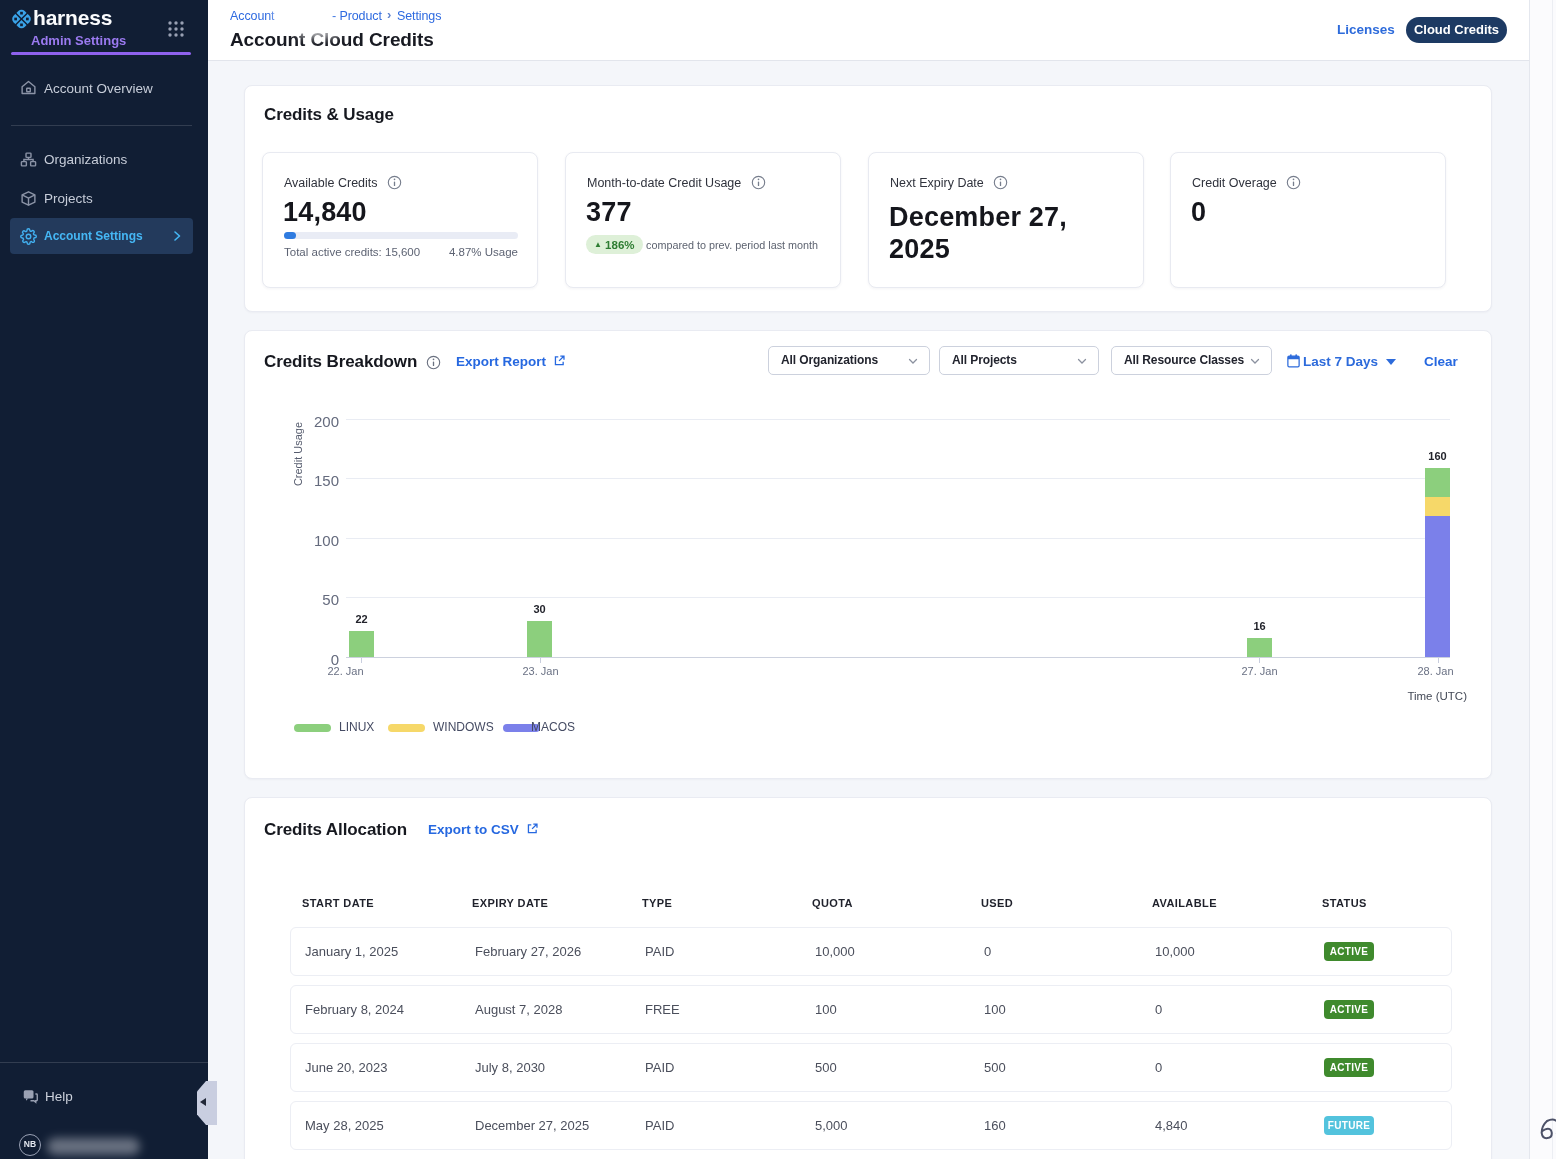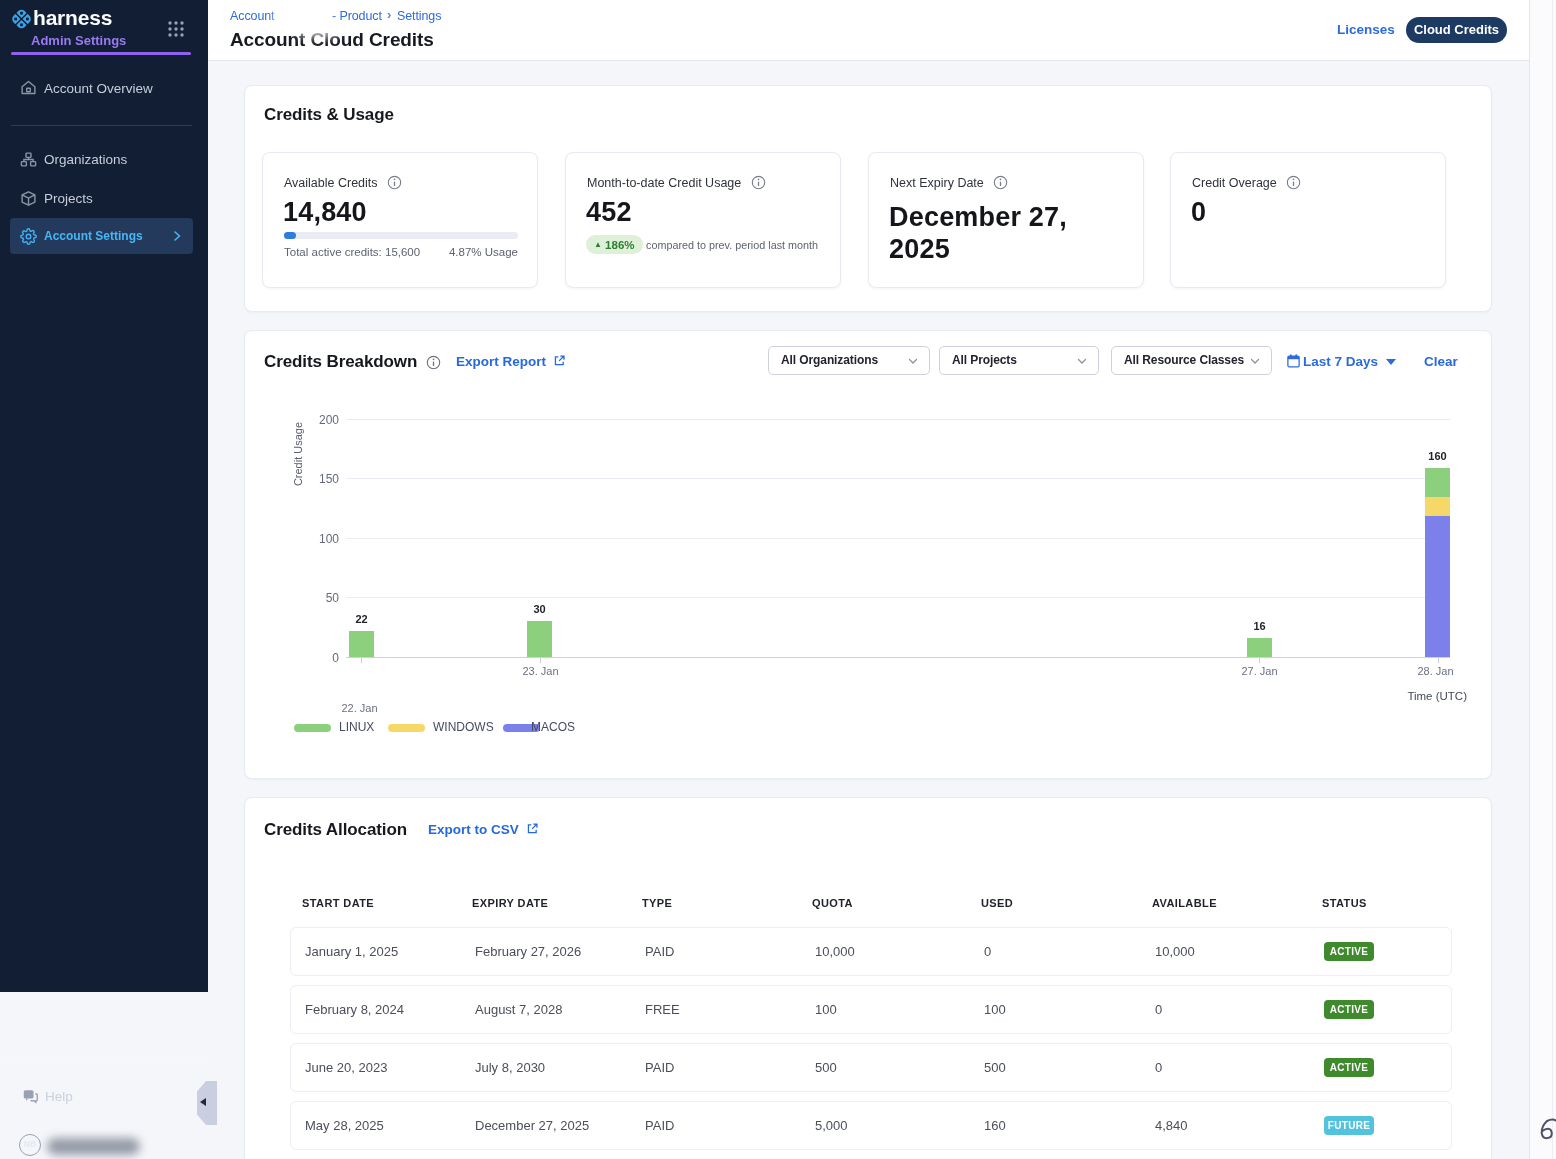--- a/index.html
+++ b/index.html
@@ -1,19 +1,19 @@
 <!DOCTYPE html>
 <html><head>
 <meta charset="utf-8">
 <style>
 * { margin:0; padding:0; box-sizing:border-box; }
 html,body { width:1556px; height:1159px; }
 body { position:relative; background:#f4f6fa; font-family:"Liberation Sans",sans-serif; overflow:hidden; }
 
-#sidebar { position:absolute; left:0; top:0; width:208px; height:992px; background:#111e34; z-index:5; }
+#sidebar { position:absolute; left:0; top:0; width:208px; height:1159px; background:#111e34; z-index:5; }
 #logoword { position:absolute; left:33px; top:6px; font-size:21px; font-weight:bold; color:#fafbfd; letter-spacing:-0.2px; }
 #adminset { position:absolute; left:31px; top:33px; font-size:13px; font-weight:bold; color:#9b7af0; }
 #pline { position:absolute; left:11px; top:52px; width:180px; height:3px; background:#8f62ee; border-radius:2px; }
 .navtxt { position:absolute; left:44px; font-size:13.5px; color:#c7cdd9; font-weight:500; }
 .sdiv { position:absolute; left:11px; width:181px; height:1px; background:rgba(255,255,255,0.14); }
 #selrow { position:absolute; left:10px; top:218px; width:183px; height:36px; background:#233a5c; border-radius:4px; }
 #seltxt { position:absolute; left:44px; top:229px; font-size:12px; font-weight:bold; color:#45b7f5; }
 #helptxt { position:absolute; left:45px; top:1089px; font-size:13.5px; color:#ccd1db; }
 #avatar { position:absolute; left:19px; top:1134px; width:22px; height:22px; border:1.5px solid #99a1b4; border-radius:50%; color:#e4e8f0; font-size:8.5px; font-weight:bold; text-align:center; line-height:19px; letter-spacing:0.2px; }
 #nameblur { position:absolute; left:47px; top:1138px; width:93px; height:17px; background:#7e8593; border-radius:9px; filter:blur(5px); opacity:0.8; }
@@ -37,21 +37,21 @@
 #p2 { top:330px; height:449px; }
 #p3 { top:797px; height:400px; }
 .ptitle { position:absolute; font-size:17px; font-weight:bold; color:#16181f; letter-spacing:-0.1px; }
 
 .card { position:absolute; top:152px; width:276px; height:136px; background:#fff; border:1px solid #e8eaf1; border-radius:8px; box-shadow:0 1px 3px rgba(30,40,70,0.05); z-index:2; }
 .clbl { position:absolute; left:21px; top:22px; font-size:12.5px; color:#2f323c; }
 .cnum { position:absolute; left:20px; top:44px; font-size:27px; font-weight:bold; color:#15161c; letter-spacing:0.2px; }
 .blink { font-weight:bold; color:#2668e0; }
 .dd { position:absolute; top:15px; height:29px; background:#fff; border:1px solid #ccd1dd; border-radius:5px; font-size:12px; font-weight:bold; color:#22242e; line-height:27px; padding-left:12px; letter-spacing:-0.1px; }
 .ddc { position:absolute; right:10px; top:8px; }
-.glab { position:absolute; left:54px; width:40px; text-align:right; font-size:12px; color:#646a7d; }
+.glab { position:absolute; left:54px; width:40px; text-align:right; font-size:15px; color:#646a7d; }
 .gline { position:absolute; left:101px; width:1104px; height:1px; background:#e9ecf3; }
 .bar { position:absolute; }
 .blab { position:absolute; width:51px; text-align:center; font-size:11px; font-weight:bold; color:#23242c; }
 .tick { position:absolute; top:327px; width:1px; height:5px; background:#c9cede; }
 .xlab { position:absolute; top:334px; width:61px; text-align:center; font-size:11px; color:#6a7184; }
 .lsw { position:absolute; top:393px; width:37px; height:8px; border-radius:4px; }
 .ltx { position:absolute; top:389px; font-size:12px; color:#454b63; font-weight:500; }
 .th { position:absolute; top:99px; font-size:11px; font-weight:bold; color:#1f212b; letter-spacing:0.4px; }
 .trow { position:absolute; left:45px; width:1162px; height:49px; background:#fff; border:1px solid #eceef4; border-radius:6px; }
 .td { position:absolute; top:16px; font-size:13px; color:#4b4f5c; }
@@ -176,21 +176,21 @@
 </div>
 
 <div class="card" style="left:565px;">
   <div class="clbl">Month-to-date Credit Usage
     <svg width="15" height="15" viewBox="0 0 16 16" style="vertical-align:-3px;margin-left:6px;">
         <circle cx="8" cy="8" r="6.6" fill="none" stroke="#767d8c" stroke-width="1.2"></circle>
         <rect x="7.3" y="6.8" width="1.4" height="5" rx="0.7" fill="#767d8c"></rect>
         <circle cx="8" cy="4.6" r="0.9" fill="#767d8c"></circle>
       </svg>
   </div>
-  <div class="cnum">452</div>
+  <div class="cnum">377</div>
   <div style="position:absolute;left:20px;top:82px;height:19px;padding:0 8px;border-radius:10px;background:#def0d8;color:#2e7d32;font-size:11.5px;font-weight:bold;line-height:19px;"><span style="font-size:8px;vertical-align:1.5px;">▲</span> 186%</div>
   <div style="position:absolute;left:80px;top:86px;font-size:10.8px;color:#5d6370;font-weight:500;white-space:nowrap;">compared to prev. period last month</div>
 </div>
 
 <div class="card" style="left:868px;">
   <div class="clbl">Next Expiry Date
     <svg width="15" height="15" viewBox="0 0 16 16" style="vertical-align:-3px;margin-left:6px;">
         <circle cx="8" cy="8" r="6.6" fill="none" stroke="#767d8c" stroke-width="1.2"></circle>
         <rect x="7.3" y="6.8" width="1.4" height="5" rx="0.7" fill="#767d8c"></rect>
         <circle cx="8" cy="4.6" r="0.9" fill="#767d8c"></circle>
@@ -262,21 +262,21 @@
   <div class="bar" style="left:1180px;top:185px;width:25px;height:141px;background:#7b80ea;"></div>
   <div class="blab" style="left:91px;top:282px;">22</div>
   <div class="blab" style="left:269px;top:272px;">30</div>
   <div class="blab" style="left:989px;top:289px;">16</div>
   <div class="blab" style="left:1167px;top:119px;">160</div>
 
   <div class="tick" style="left:116px;"></div>
   <div class="tick" style="left:295px;"></div>
   <div class="tick" style="left:1014px;"></div>
   <div class="tick" style="left:1193px;"></div>
-  <div class="xlab" style="left:84px;margin-top:37px;">22. Jan</div>
+  <div class="xlab" style="left:70px;">22. Jan</div>
   <div class="xlab" style="left:265px;">23. Jan</div>
   <div class="xlab" style="left:984px;">27. Jan</div>
   <div class="xlab" style="left:1160px;">28. Jan</div>
   <div style="position:absolute;left:1135px;top:359px;width:87px;text-align:right;font-size:11.5px;color:#434956;">Time (UTC)</div>
 
   <div class="lsw" style="left:49px;background:#8ccf7d;"></div>
   <div class="ltx" style="left:94px;text-align:center;">LINUX</div>
   <div class="lsw" style="left:143px;background:#f6d869;"></div>
   <div class="ltx" style="left:188px;">WINDOWS</div>
   <div class="lsw" style="left:258px;background:#7b80ea;"></div>

